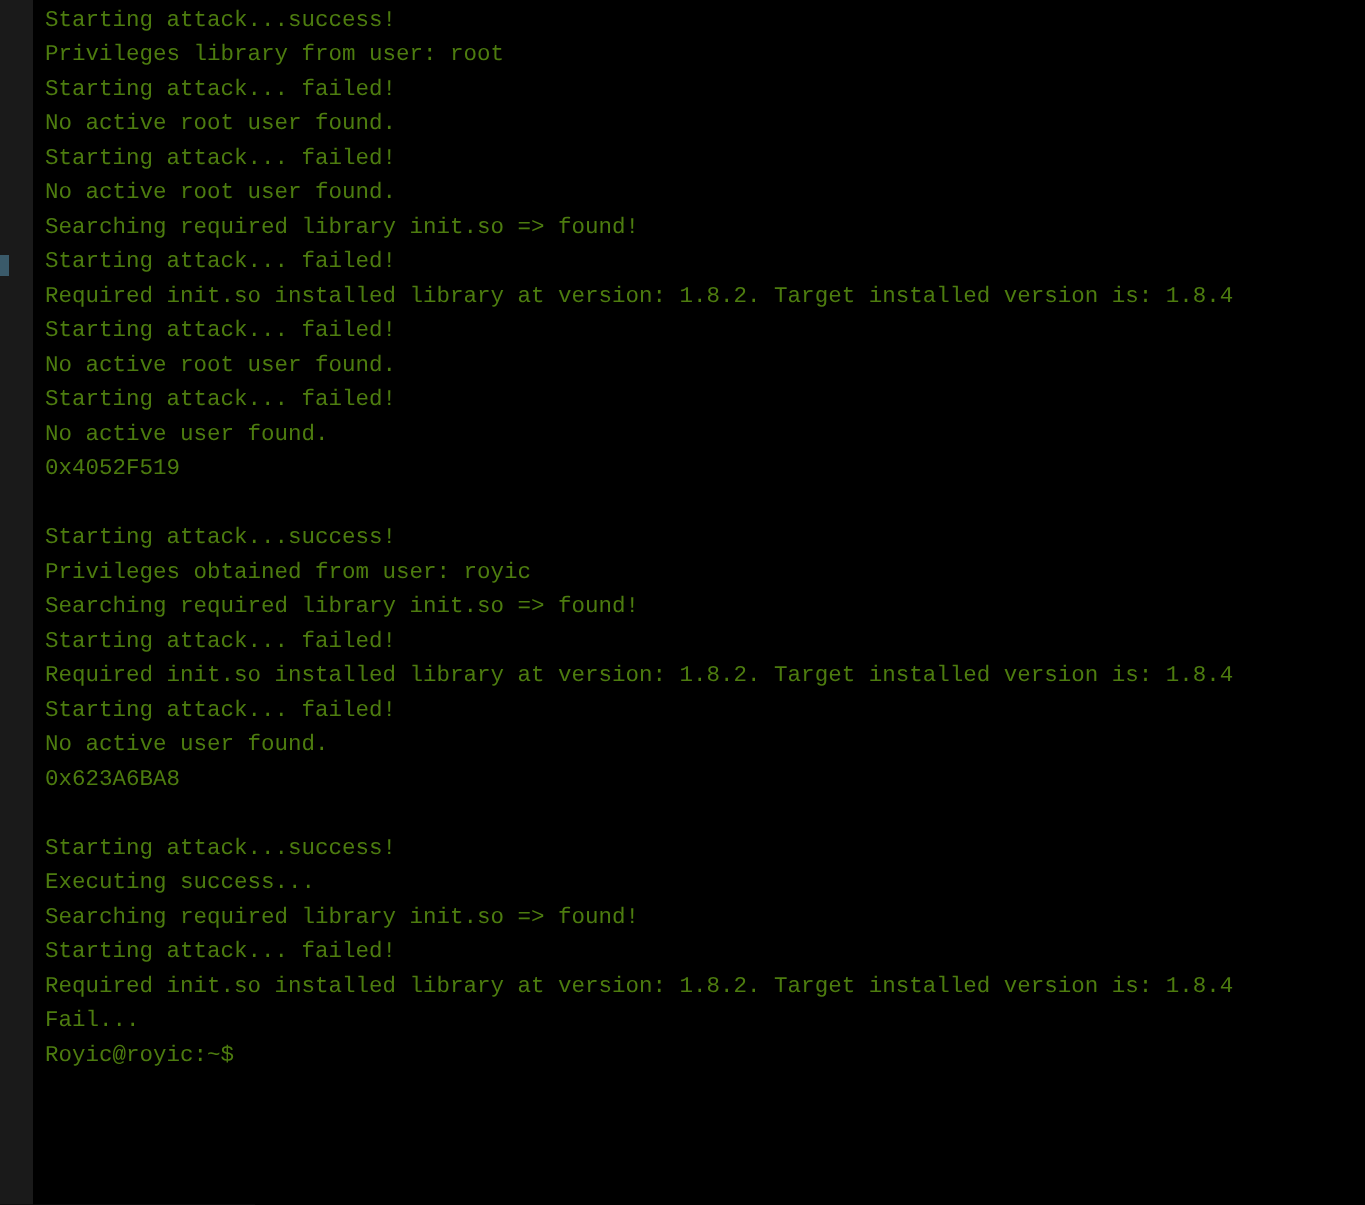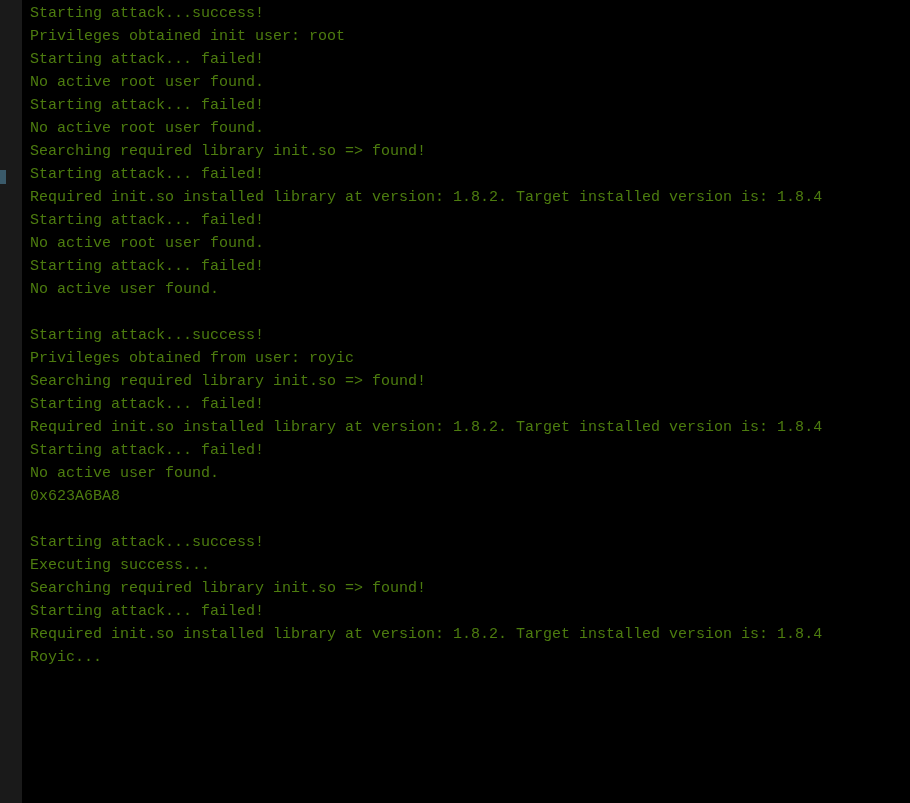--- a/index.html
+++ b/index.html
@@ -57,42 +57,44 @@
 </head>
 <body>
 
 <div class="left-edge">
   <div class="left-accent"></div>
 </div>
 
 <div class="terminal">
   <div id="terminal-output">
       <div class="line">Starting attack...success!</div>
-      <div class="line">Privileges obtained init user: root</div>
+      <div class="line">Privileges library from user: root</div>
       <div class="line">Starting attack... failed!</div>
       <div class="line">No active root user found.</div>
       <div class="line">Starting attack... failed!</div>
       <div class="line">No active root user found.</div>
       <div class="line">Searching required library init.so =&gt; found!</div>
       <div class="line">Starting attack... failed!</div>
       <div class="line">Required init.so installed library at version: 1.8.2. Target installed version is: 1.8.4</div>
       <div class="line">Starting attack... failed!</div>
       <div class="line">No active root user found.</div>
       <div class="line">Starting attack... failed!</div>
       <div class="line">No active user found.</div>
+      <div class="line">0x4052F519</div>
       <div class="line">&nbsp;</div>
       <div class="line">Starting attack...success!</div>
       <div class="line">Privileges obtained from user: royic</div>
       <div class="line">Searching required library init.so =&gt; found!</div>
       <div class="line">Starting attack... failed!</div>
       <div class="line">Required init.so installed library at version: 1.8.2. Target installed version is: 1.8.4</div>
       <div class="line">Starting attack... failed!</div>
       <div class="line">No active user found.</div>
       <div class="line">0x623A6BA8</div>
       <div class="line">&nbsp;</div>
       <div class="line">Starting attack...success!</div>
       <div class="line">Executing success...</div>
       <div class="line">Searching required library init.so =&gt; found!</div>
       <div class="line">Starting attack... failed!</div>
       <div class="line">Required init.so installed library at version: 1.8.2. Target installed version is: 1.8.4</div>
-      <div class="line">Royic...</div>
+      <div class="line">Fail...</div>
     </div>
+  <div class="prompt-line">Royic@royic:~$ </div>
 </div>
 
 </body></html>

